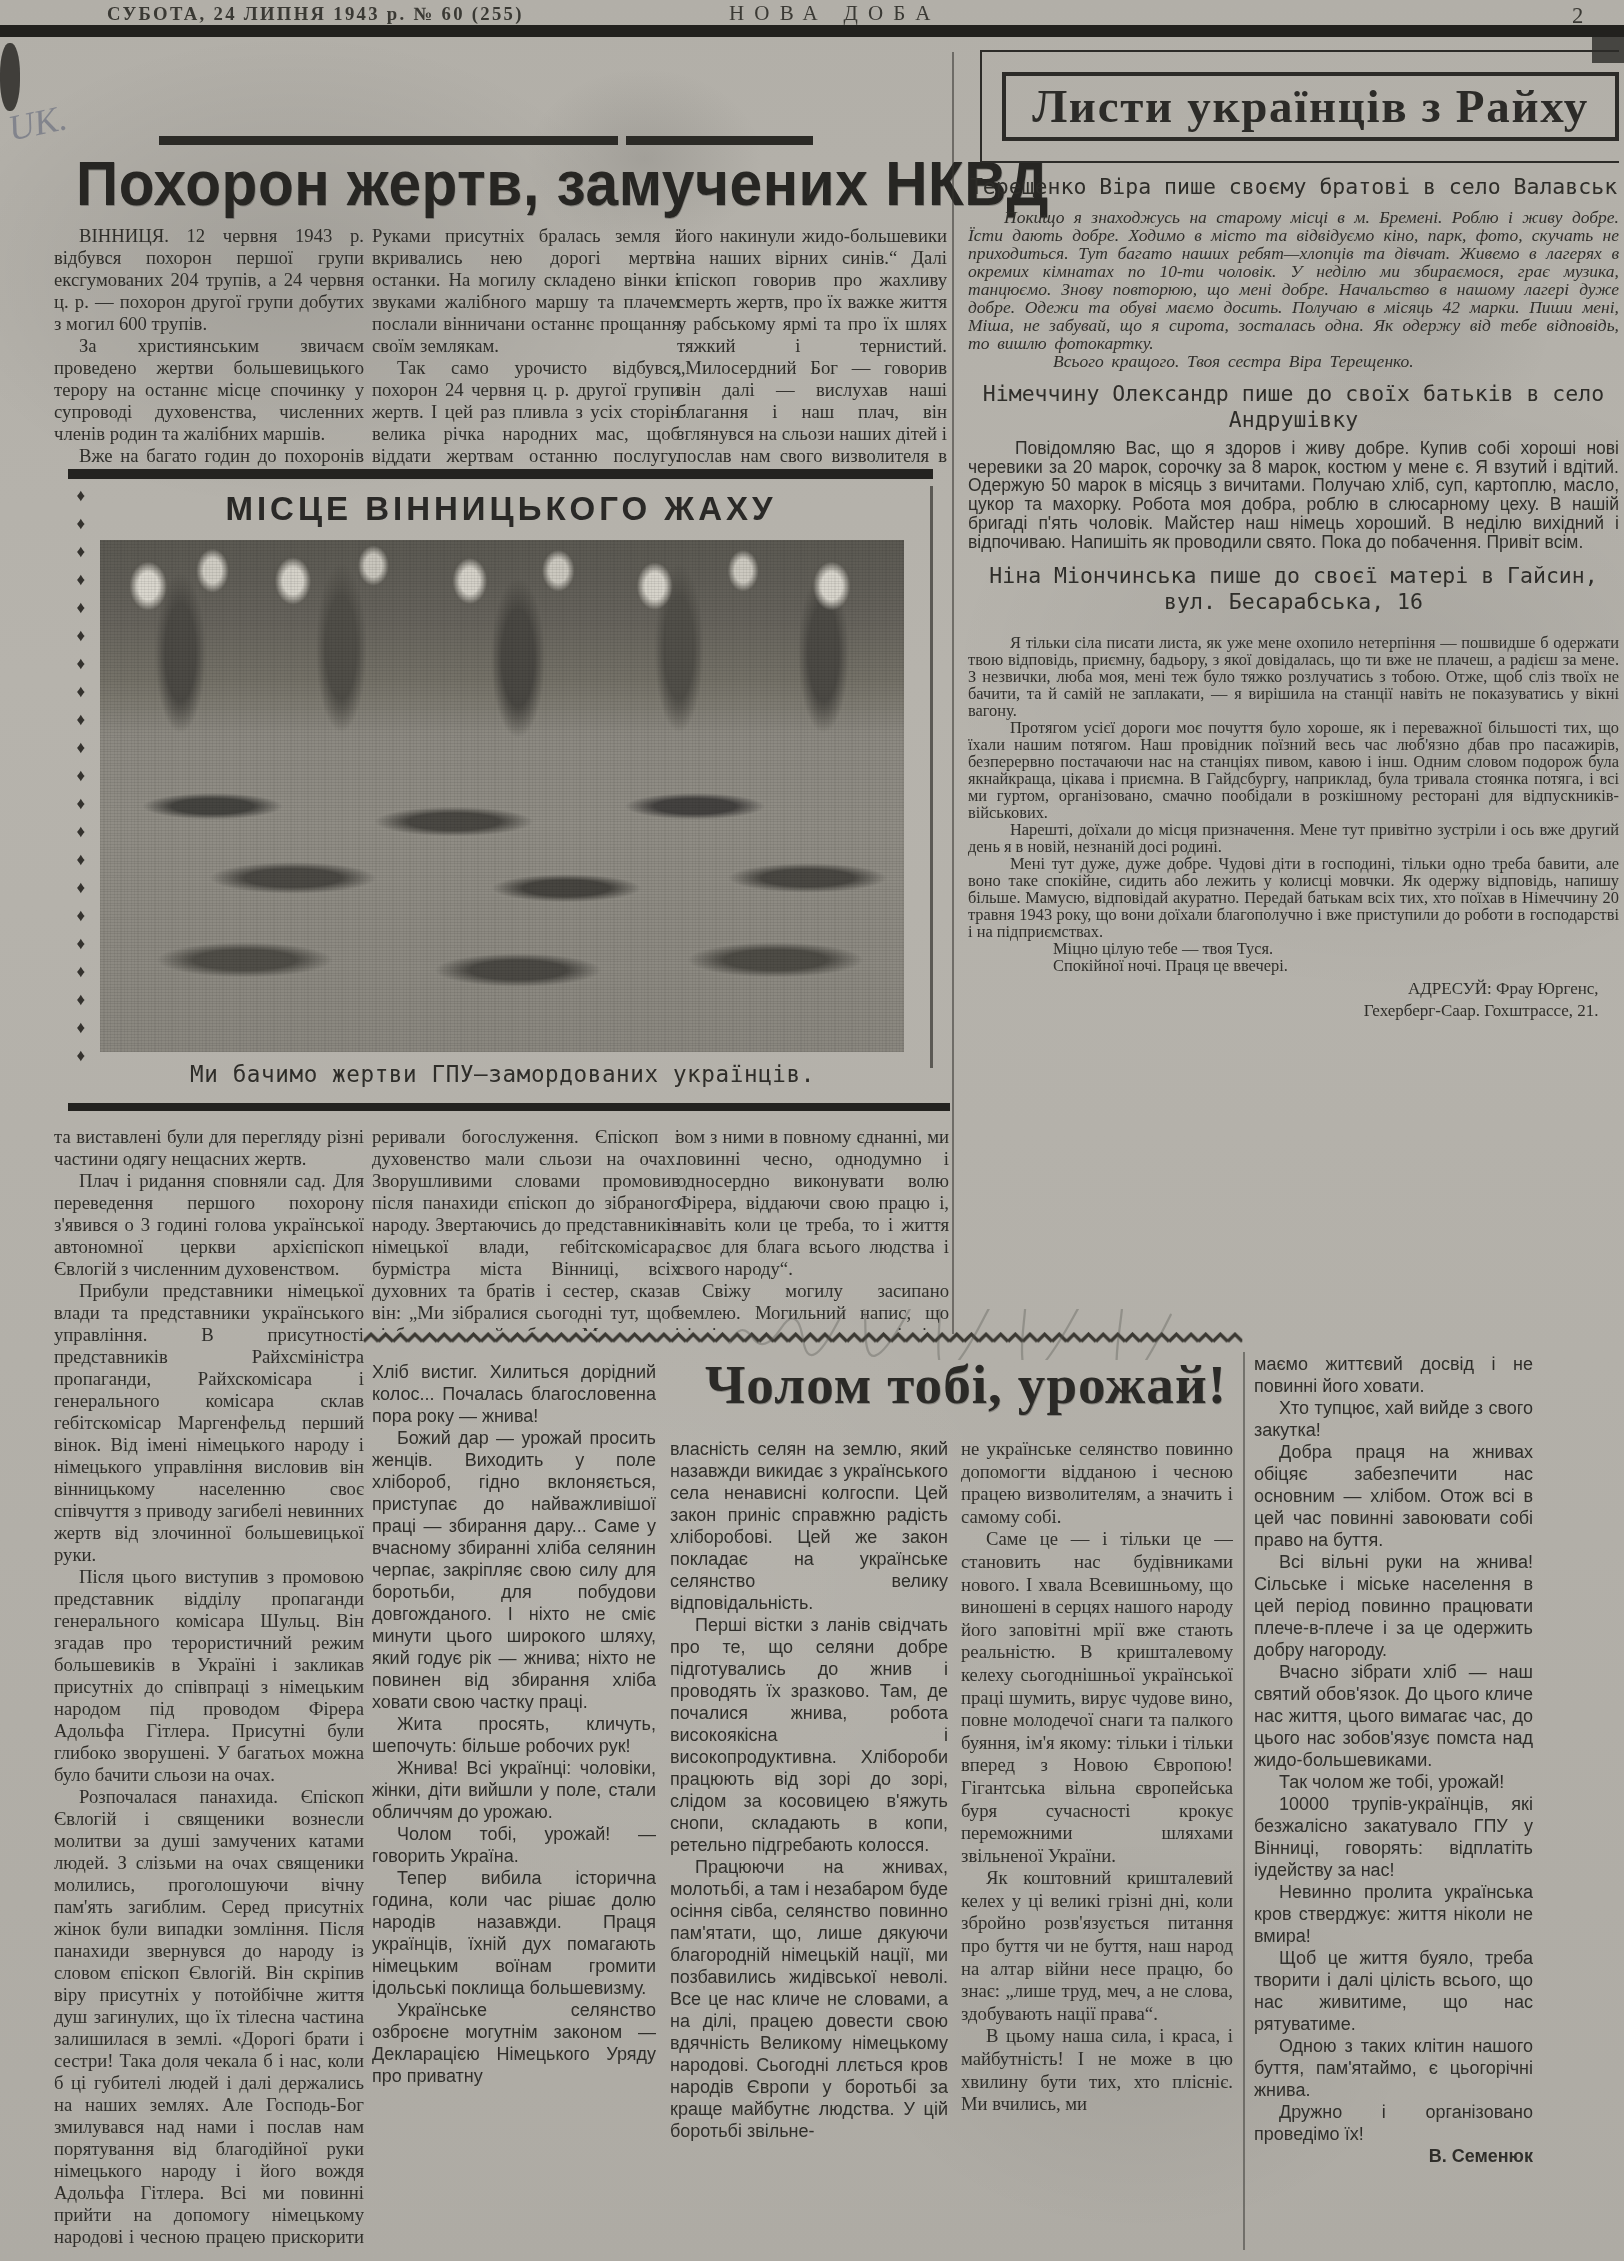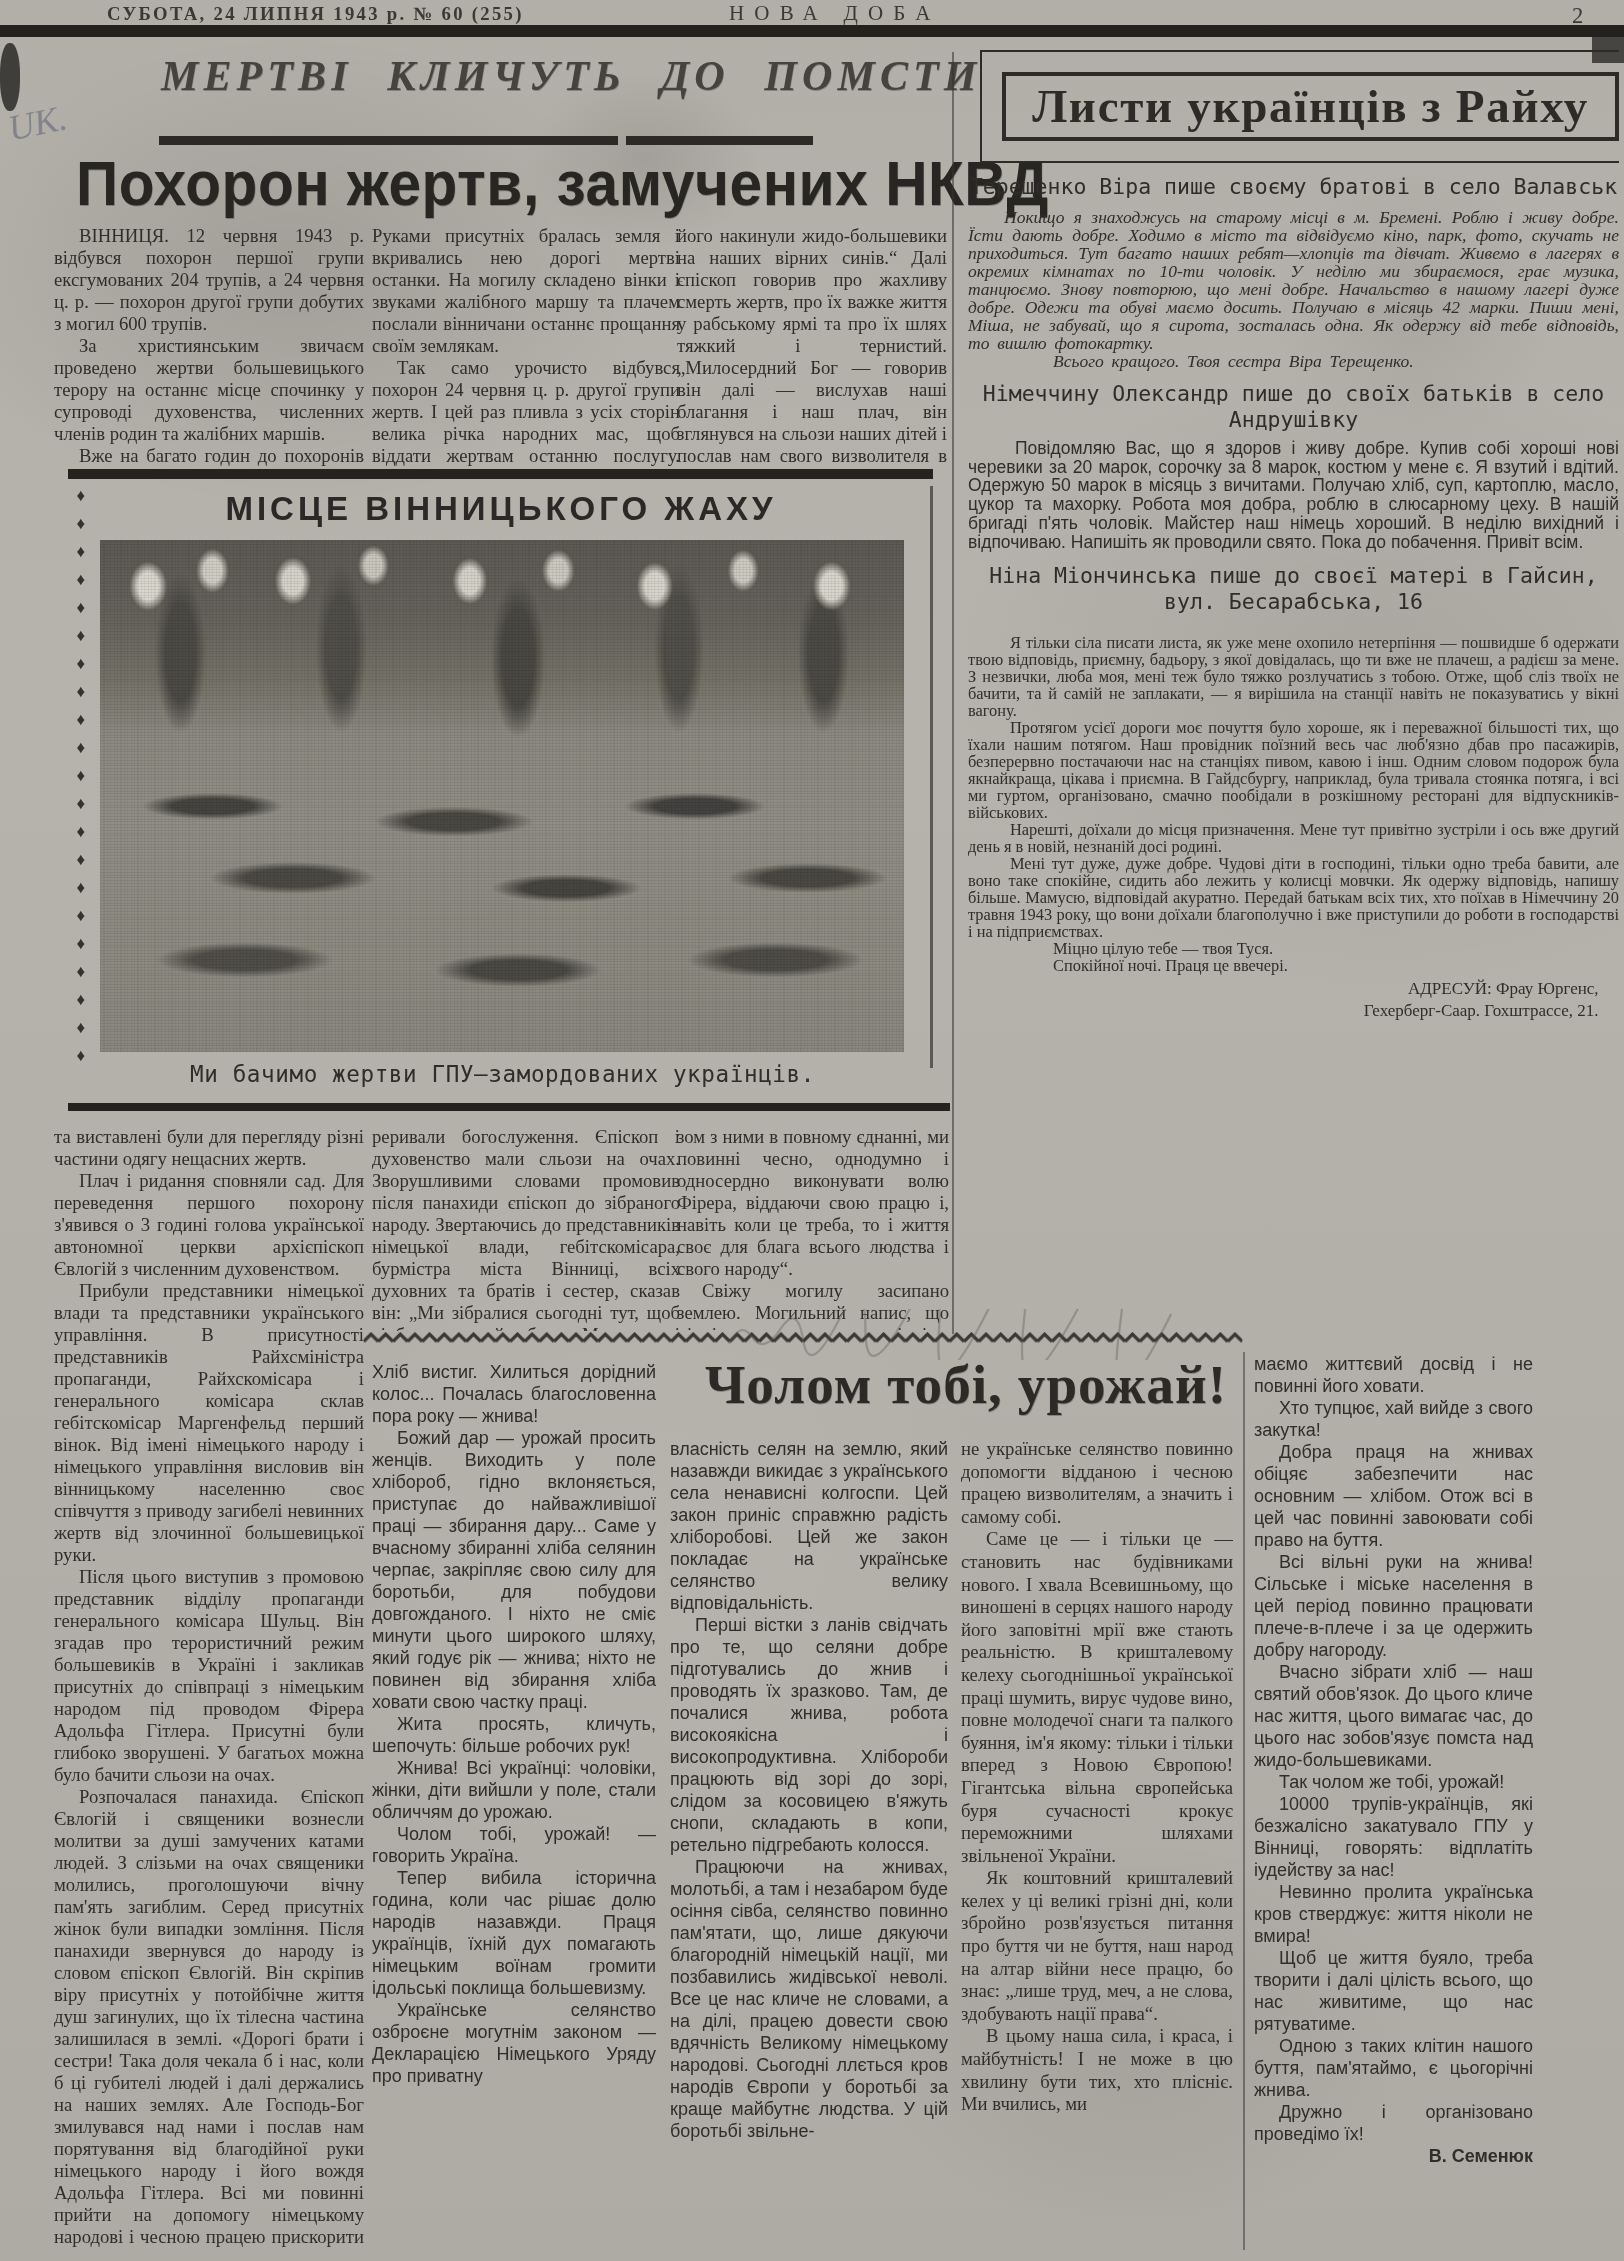--- a/index.html
+++ b/index.html
@@ -127,21 +127,20 @@
   <div class="abs mast-date">СУБОТА, 24 ЛИПНЯ 1943 р. № 60 (255)</div>
   <div class="abs mast-title">НОВА ДОБА</div>
   <div class="abs mast-page">2</div>
   <div class="abs topbar"></div>
   <div class="abs smudge-l"></div>
   <div class="abs smudge-r"></div>
   <div class="abs blotch1"></div>
   <div class="abs blotch2"></div>
 
   <div class="abs margin-mark">UК.</div>
-  <div class="abs kicker">МЕРТВІ КЛИЧУТЬ ДО ПОМСТИ</div>
   <div class="abs kick-rule-a"></div>
   <div class="abs kick-rule-b"></div>
   <div class="abs headline">Похорон жертв, замучених НКВД</div>
 
   <div class="abs bodycol colT1">
     <p>ВІННИЦЯ. 12 червня 1943 р. відбувся похорон першої групи ексгумованих 204 трупів, а 24 червня ц. р. — похорон другої групи добутих з могил 600 трупів.</p>
     <p>За християнським звичаєм проведено жертви большевицького терору на останнє місце спочинку у супроводі духовенства, численних членів родин та жалібних маршів.</p>
     <p>Вже на багато годин до похоронів зібрались непроглядні маси народу у тому жахливому саду на Долинках у Вінниці, де лежали вже впорядковані ряди трупів</p>
   </div>
   <div class="abs bodycol colT2">

